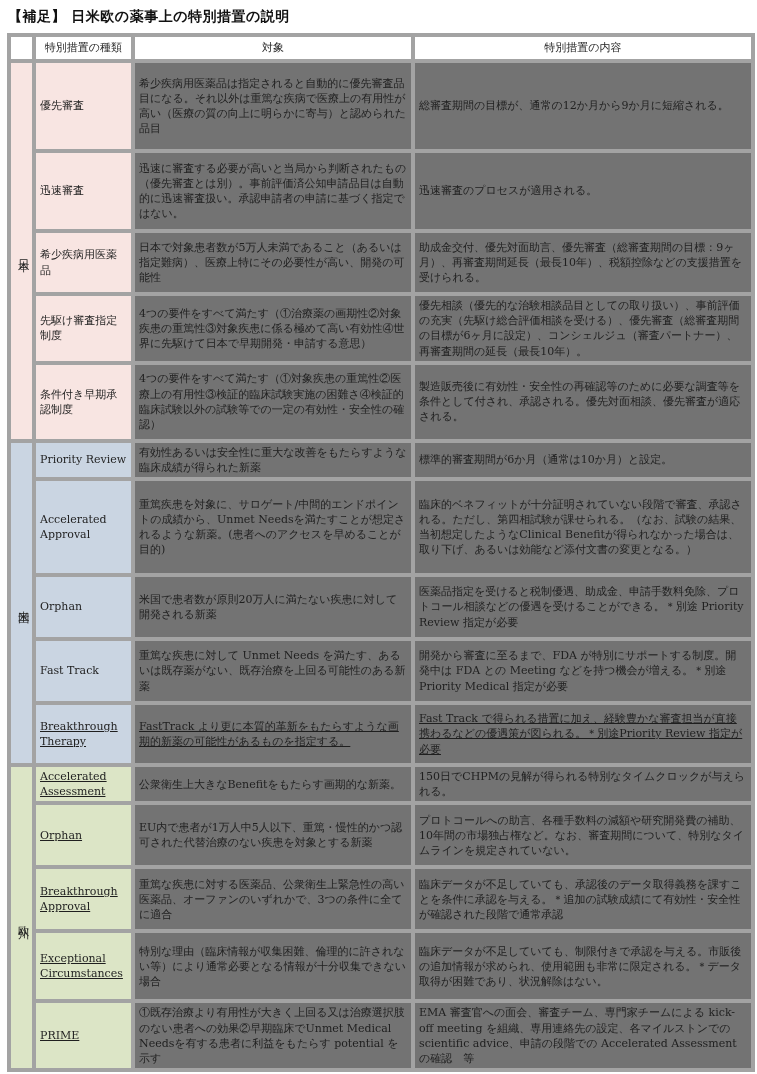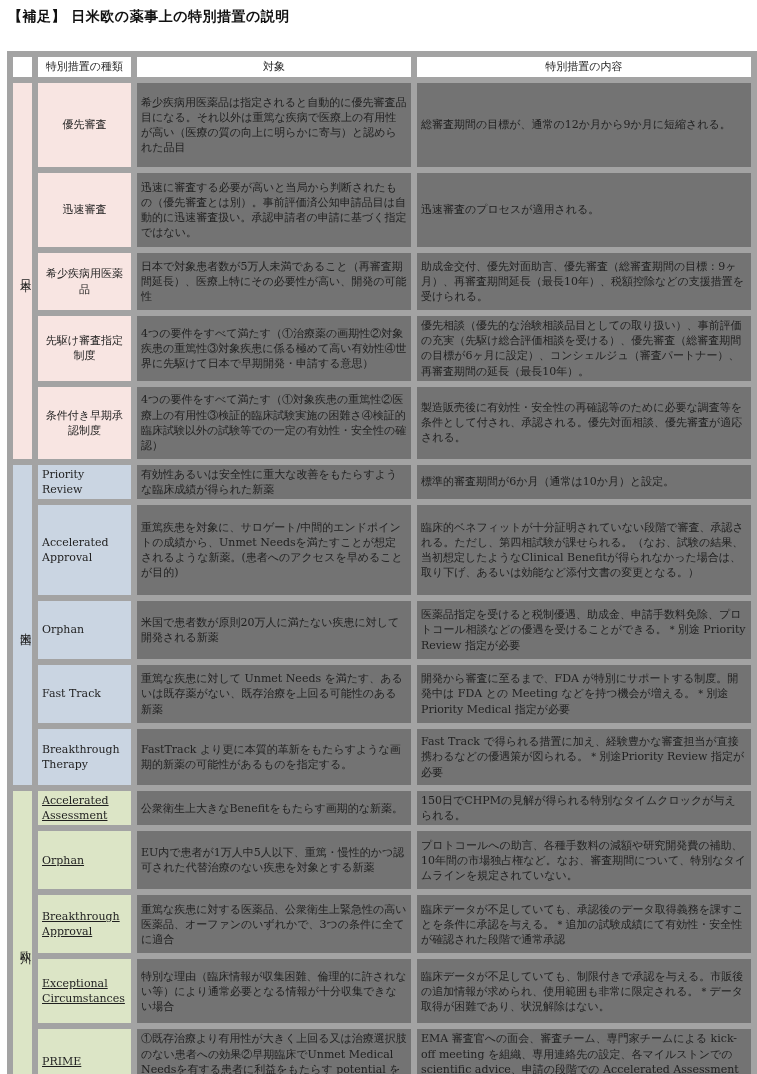--- a/index.html
+++ b/index.html
@@ -6,55 +6,55 @@
   body{
     width:757px;height:1074px;
     font-family:"DejaVu Serif","Liberation Serif",serif;
     color:#1f1f1f;
     box-sizing:border-box;
     padding:8px 6px 0 7px;
   }
   .page-title{
     font-family:"DejaVu Sans","Liberation Sans",sans-serif;
     font-weight:bold;font-size:14px;letter-spacing:.5px;
-    margin:0 0 25px 1px;color:#111;
+    margin:0 0 7px 1px;color:#111;
   }
   table.measures{
     border-collapse:collapse;table-layout:fixed;
     width:744px;
   }
   table.measures col.c-region{width:25px;}
   table.measures col.c-type{width:99px;}
   table.measures col.c-target{width:280px;}
   table.measures col.c-content{width:340px;}
   table.measures td,table.measures th{
-    border:6px solid #a3a3a3;
+    border:4px solid #a3a3a3;
     font-size:11px;line-height:1.38;
     padding:2px 4px;vertical-align:middle;
     overflow:hidden;word-break:break-word;
     font-weight:normal;
   }
   thead th{text-align:center;background:#ffffff;font-size:11.5px;padding:4px 2px;}
   td.region{
     text-align:center;padding:0;
   }
   td.region .vtext{
     writing-mode:vertical-rl;text-orientation:upright;
     letter-spacing:2px;font-size:11.5px;display:inline-block;
   }
   td.type{padding-left:5px;}
-  .bg-jp{background:#f8e5e2;text-align:center;}
+  .bg-jp{background:#f8e5e2;}
   .bg-us{background:#cad5e2;}
   .bg-eu{background:#dce5c6;text-decoration:underline;}
   td.target,td.content{background:#737373;text-align:left;}
   
   tr.h26{height:26px;} tr.h90{height:90px;} tr.h80{height:80px;}
   tr.h63{height:63px;} tr.h68{height:68px;} tr.h78{height:78px;}
   tr.h45{height:32px;} tr.h96{height:96px;} tr.h64{height:64px;}
-  tr.h62{height:62px;} tr.h70{height:70px;}
+  tr.h62{height:62px;text-decoration:underline;} tr.h70{height:70px;}
 </style>
 </head>
 <body>
 
 <h1 class="page-title">【補足】 日米欧の薬事上の特別措置の説明</h1>
 
 <table class="measures">
   <colgroup>
     <col class="c-region">
       <col class="c-type">
@@ -77,21 +77,21 @@
       <td class="target">希少疾病用医薬品は指定されると自動的に優先審査品目になる。それ以外は重篤な疾病で医療上の有用性が高い（医療の質の向上に明らかに寄与）と認められた品目</td>
       <td class="content">総審査期間の目標が、通常の12か月から9か月に短縮される。</td>
     </tr>
     <tr class="h80">
       <td class="type bg-jp">迅速審査</td>
       <td class="target">迅速に審査する必要が高いと当局から判断されたもの（優先審査とは別）。事前評価済公知申請品目は自動的に迅速審査扱い。承認申請者の申請に基づく指定ではない。</td>
       <td class="content">迅速審査のプロセスが適用される。</td>
     </tr>
     <tr class="h63">
       <td class="type bg-jp">希少疾病用医薬品</td>
-      <td class="target">日本で対象患者数が5万人未満であること（再審査期間延長）、医療上特にその必要性が高い、開発の可能性</td>
+      <td class="target">日本で対象患者数が5万人未満であること（あるいは指定難病）、医療上特にその必要性が高い、開発の可能性</td>
       <td class="content">助成金交付、優先対面助言、優先審査（総審査期間の目標：9ヶ月）、再審査期間延長（最長10年）、税額控除などの支援措置を受けられる。</td>
     </tr>
     <tr class="h68">
       <td class="type bg-jp">先駆け審査指定制度</td>
       <td class="target">4つの要件をすべて満たす（①治療薬の画期性②対象疾患の重篤性③対象疾患に係る極めて高い有効性④世界に先駆けて日本で早期開発・申請する意思）</td>
       <td class="content">優先相談（優先的な治験相談品目としての取り扱い）、事前評価の充実（先駆け総合評価相談を受ける）、優先審査（総審査期間の目標が6ヶ月に設定）、コンシェルジュ（審査パートナー）、再審査期間の延長（最長10年）。</td>
     </tr>
     <tr class="h78">
       <td class="type bg-jp">条件付き早期承認制度</td>
       <td class="target">4つの要件をすべて満たす（①対象疾患の重篤性②医療上の有用性③検証的臨床試験実施の困難さ④検証的臨床試験以外の試験等での一定の有効性・安全性の確認）</td>

